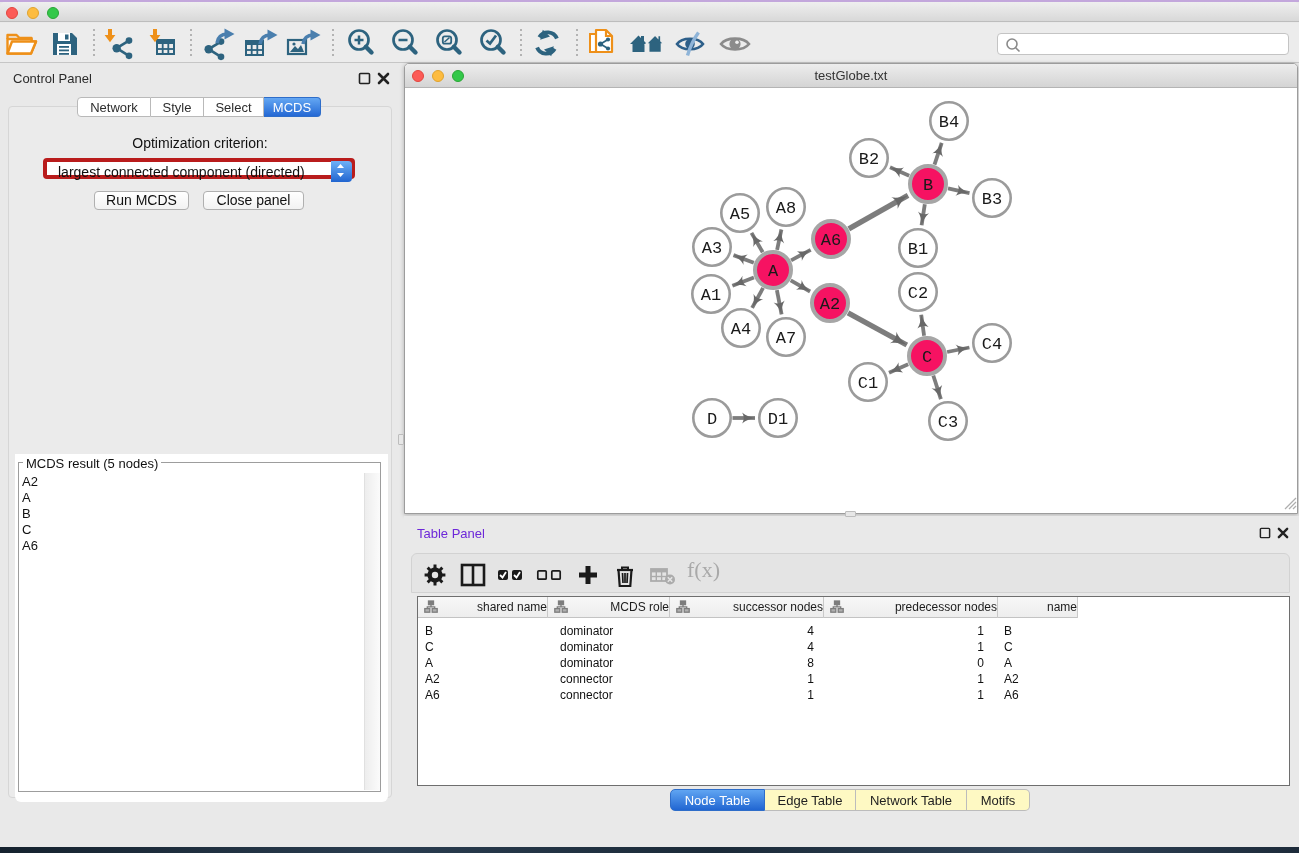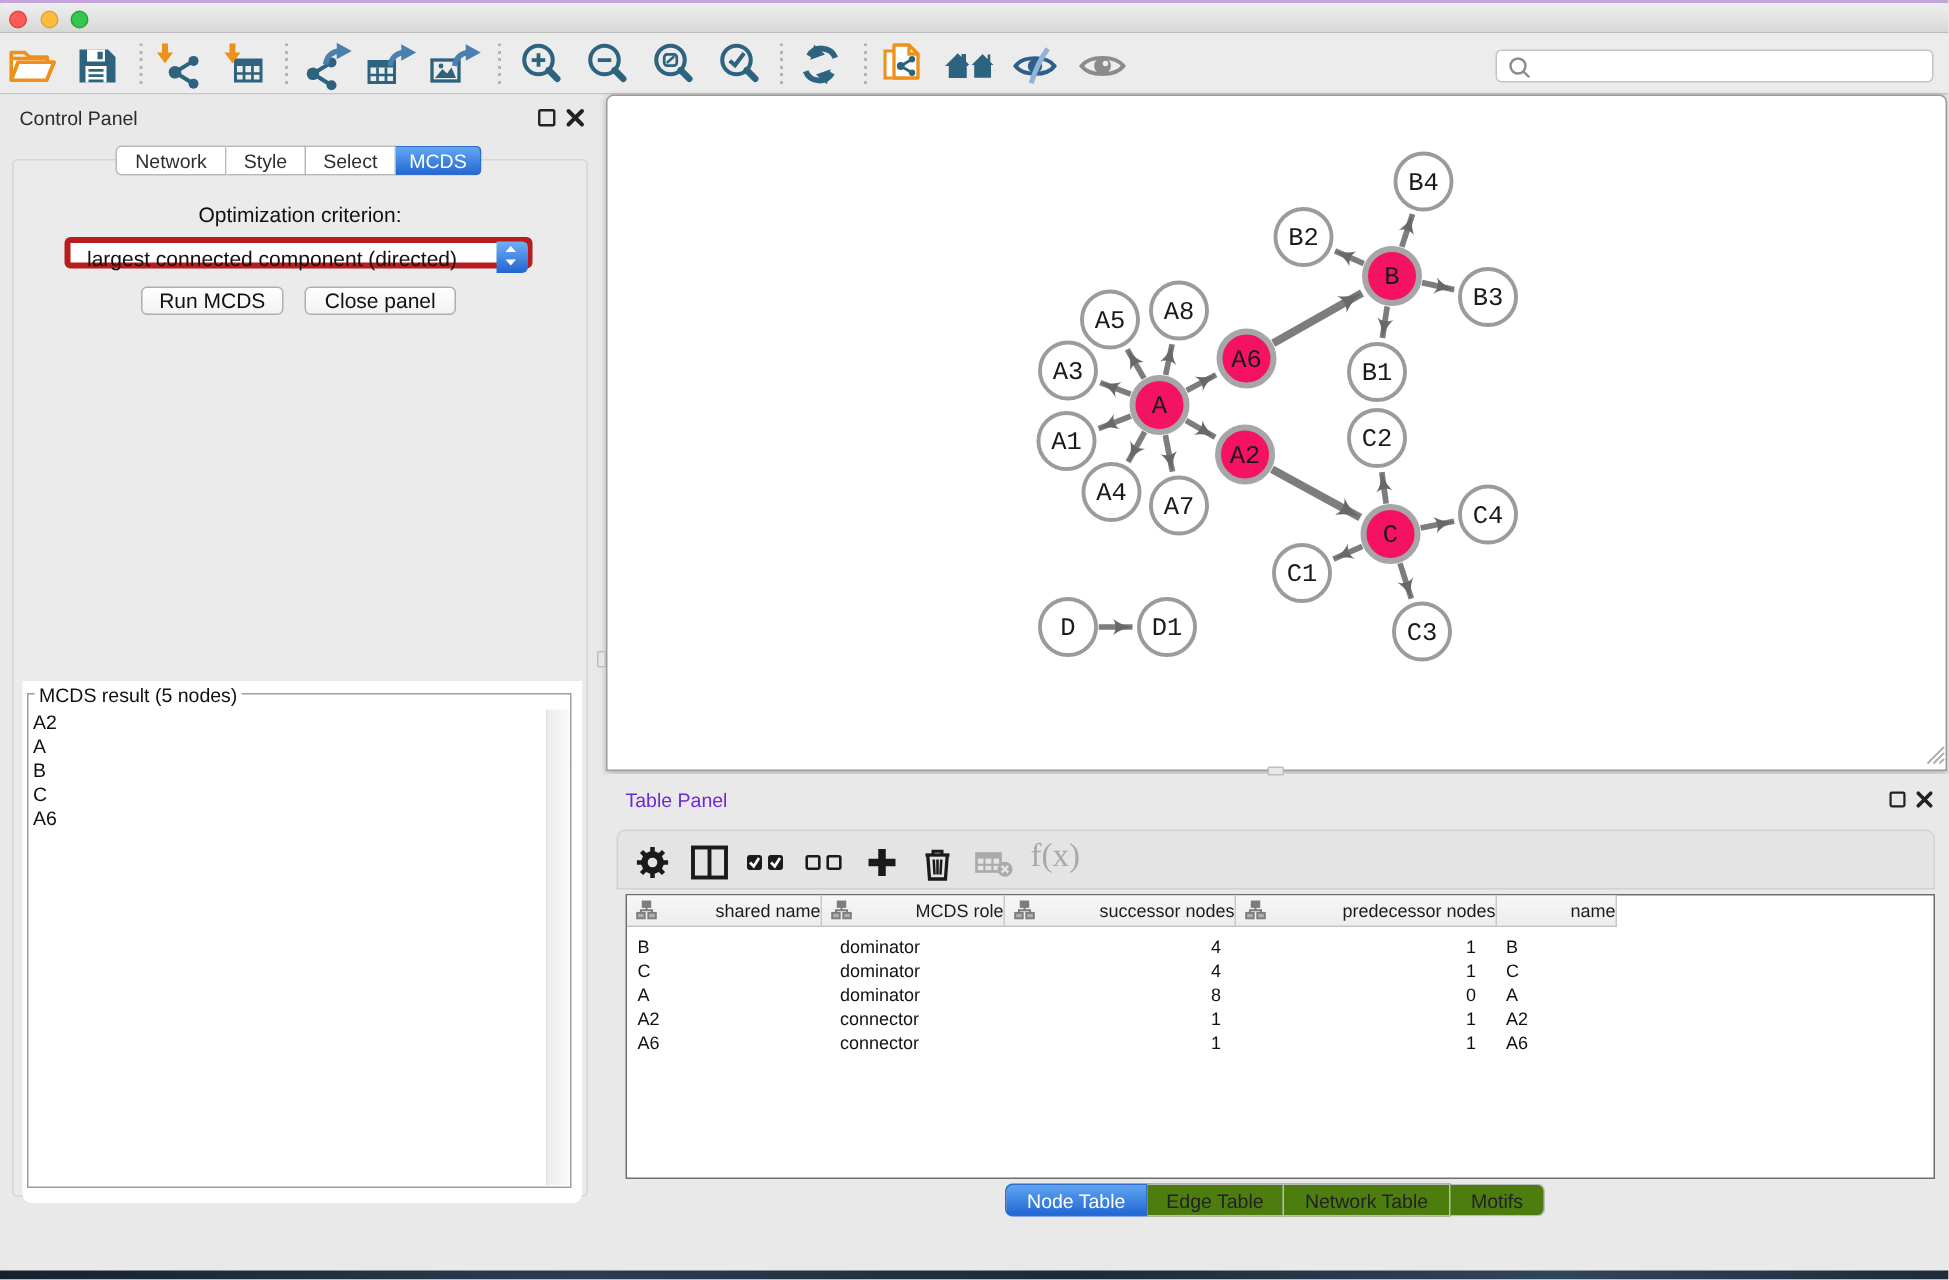--- a/index.html
+++ b/index.html
@@ -44,21 +44,21 @@
 
 #tpanel{left:404px;top:516px;width:895px;height:300px;background:#e9e9e9}
 #tp-title{position:absolute;left:13px;top:10px;font-size:13px;color:#6d28d9}
 #tp-toolbar{position:absolute;left:7px;top:37px;width:879px;height:40px;background:#e4e4e4;border:1px solid #d2d2d2;border-radius:6px 6px 0 0}
 #tp-table{position:absolute;left:13px;top:80px;width:873px;height:190px;background:#fff;border:1px solid #6e6e6e}
 #thead{position:absolute;left:0;top:0;width:660px;height:21px;background:linear-gradient(#f7f7f7,#ededed);border-bottom:1px solid #c3c3c3}
 .th{position:absolute;top:0;height:21px;border-right:1px solid #c9c9c9;font-size:12px;color:#1c1c1c;text-align:right;line-height:21px}
 .td{position:absolute;font-size:12px;color:#111}
 
 #btabs{position:absolute;left:266px;top:273px;height:22px;display:flex}
-.btab{height:22px;font-size:13px;color:#222;background:#4d7c0f;border:1px solid #bcbcbc;border-left:none;display:flex;align-items:center;justify-content:center}
+.btab{height:22px;font-size:13px;color:#222;background:#fef9c3;border:1px solid #bcbcbc;border-left:none;display:flex;align-items:center;justify-content:center}
 .btab.first{border-left:1px solid #bcbcbc;border-radius:5px 0 0 5px}
 .btab.last{border-radius:0 5px 5px 0}
 .btab.sel{background:linear-gradient(#60a5f2,#2166d2);color:#fff;border-color:#2e6dc9}
 
 #statusbar{left:0;top:816px;width:1299px;height:31px;background:#efefef;border-top:1px solid #c9c9c9}
 #list-btn{position:absolute;left:11px;top:8px;width:27px;height:22px;background:#fdfdfd;border:1px solid #b9b9b9;border-radius:2px}
 #mem-btn{position:absolute;left:1215px;top:6px;width:73px;height:23px;background:#fbfbfb;border:1px solid #b9b9b9;font-size:12px;color:#111;text-align:left;line-height:21px}
 #bottomstrip{left:0;top:847px;width:1299px;height:6px;background:linear-gradient(90deg,#15222e,#2a3d50 30%,#1b2a38 55%,#31455a 80%,#1d2b3a);}
 </style></head>
 <body>
@@ -238,20 +238,26 @@
   <div id="mcds-box"></div>
   <div id="mcds-label">MCDS result (5 nodes)</div>
   <div id="mcds-scroll"></div>
   <div class="mitem" style="top:411px">A2</div>
   <div class="mitem" style="top:427px">A</div>
   <div class="mitem" style="top:443px">B</div>
   <div class="mitem" style="top:459px">C</div>
   <div class="mitem" style="top:475px">A6</div>
 </div>
 <div class="abs" id="netwin">
+  <div id="net-tb">
+    <div class="tl" style="left:7px;background:#fc5b57;border:1px solid #e2463f"></div>
+    <div class="tl" style="left:27px;background:#fdbc40;border:1px solid #e0a32e"></div>
+    <div class="tl" style="left:47px;background:#34c84a;border:1px solid #2aa636"></div>
+    <div id="net-title">testGlobe.txt</div>
+  </div>
   <svg style="position:absolute;left:1px;top:25px" width="892" height="421" viewBox="405 88 892 421">
 <defs>
 <marker id="ah" markerUnits="userSpaceOnUse" markerWidth="15" markerHeight="13" refX="13.3" refY="6" orient="auto">
             <path d="M0.2,0.4 C4.4,3.9 8.7,5.2 13.5,6 C8.7,6.8 4.4,8.1 0.2,11.6 C2.6,8.3 2.6,3.7 0.2,0.4 Z" fill="#686868"></path>
           </marker>
 <marker id="ah2" markerUnits="userSpaceOnUse" markerWidth="18" markerHeight="15" refX="15.8" refY="7" orient="auto">
             <path d="M0.2,0.5 C5.2,4.4 10.4,6.1 16,7 C10.4,7.9 5.2,9.6 0.2,13.5 C3.1,9.7 3.1,4.3 0.2,0.5 Z" fill="#686868"></path>
           </marker>
 </defs>
 <g stroke="#7d7d7d">

